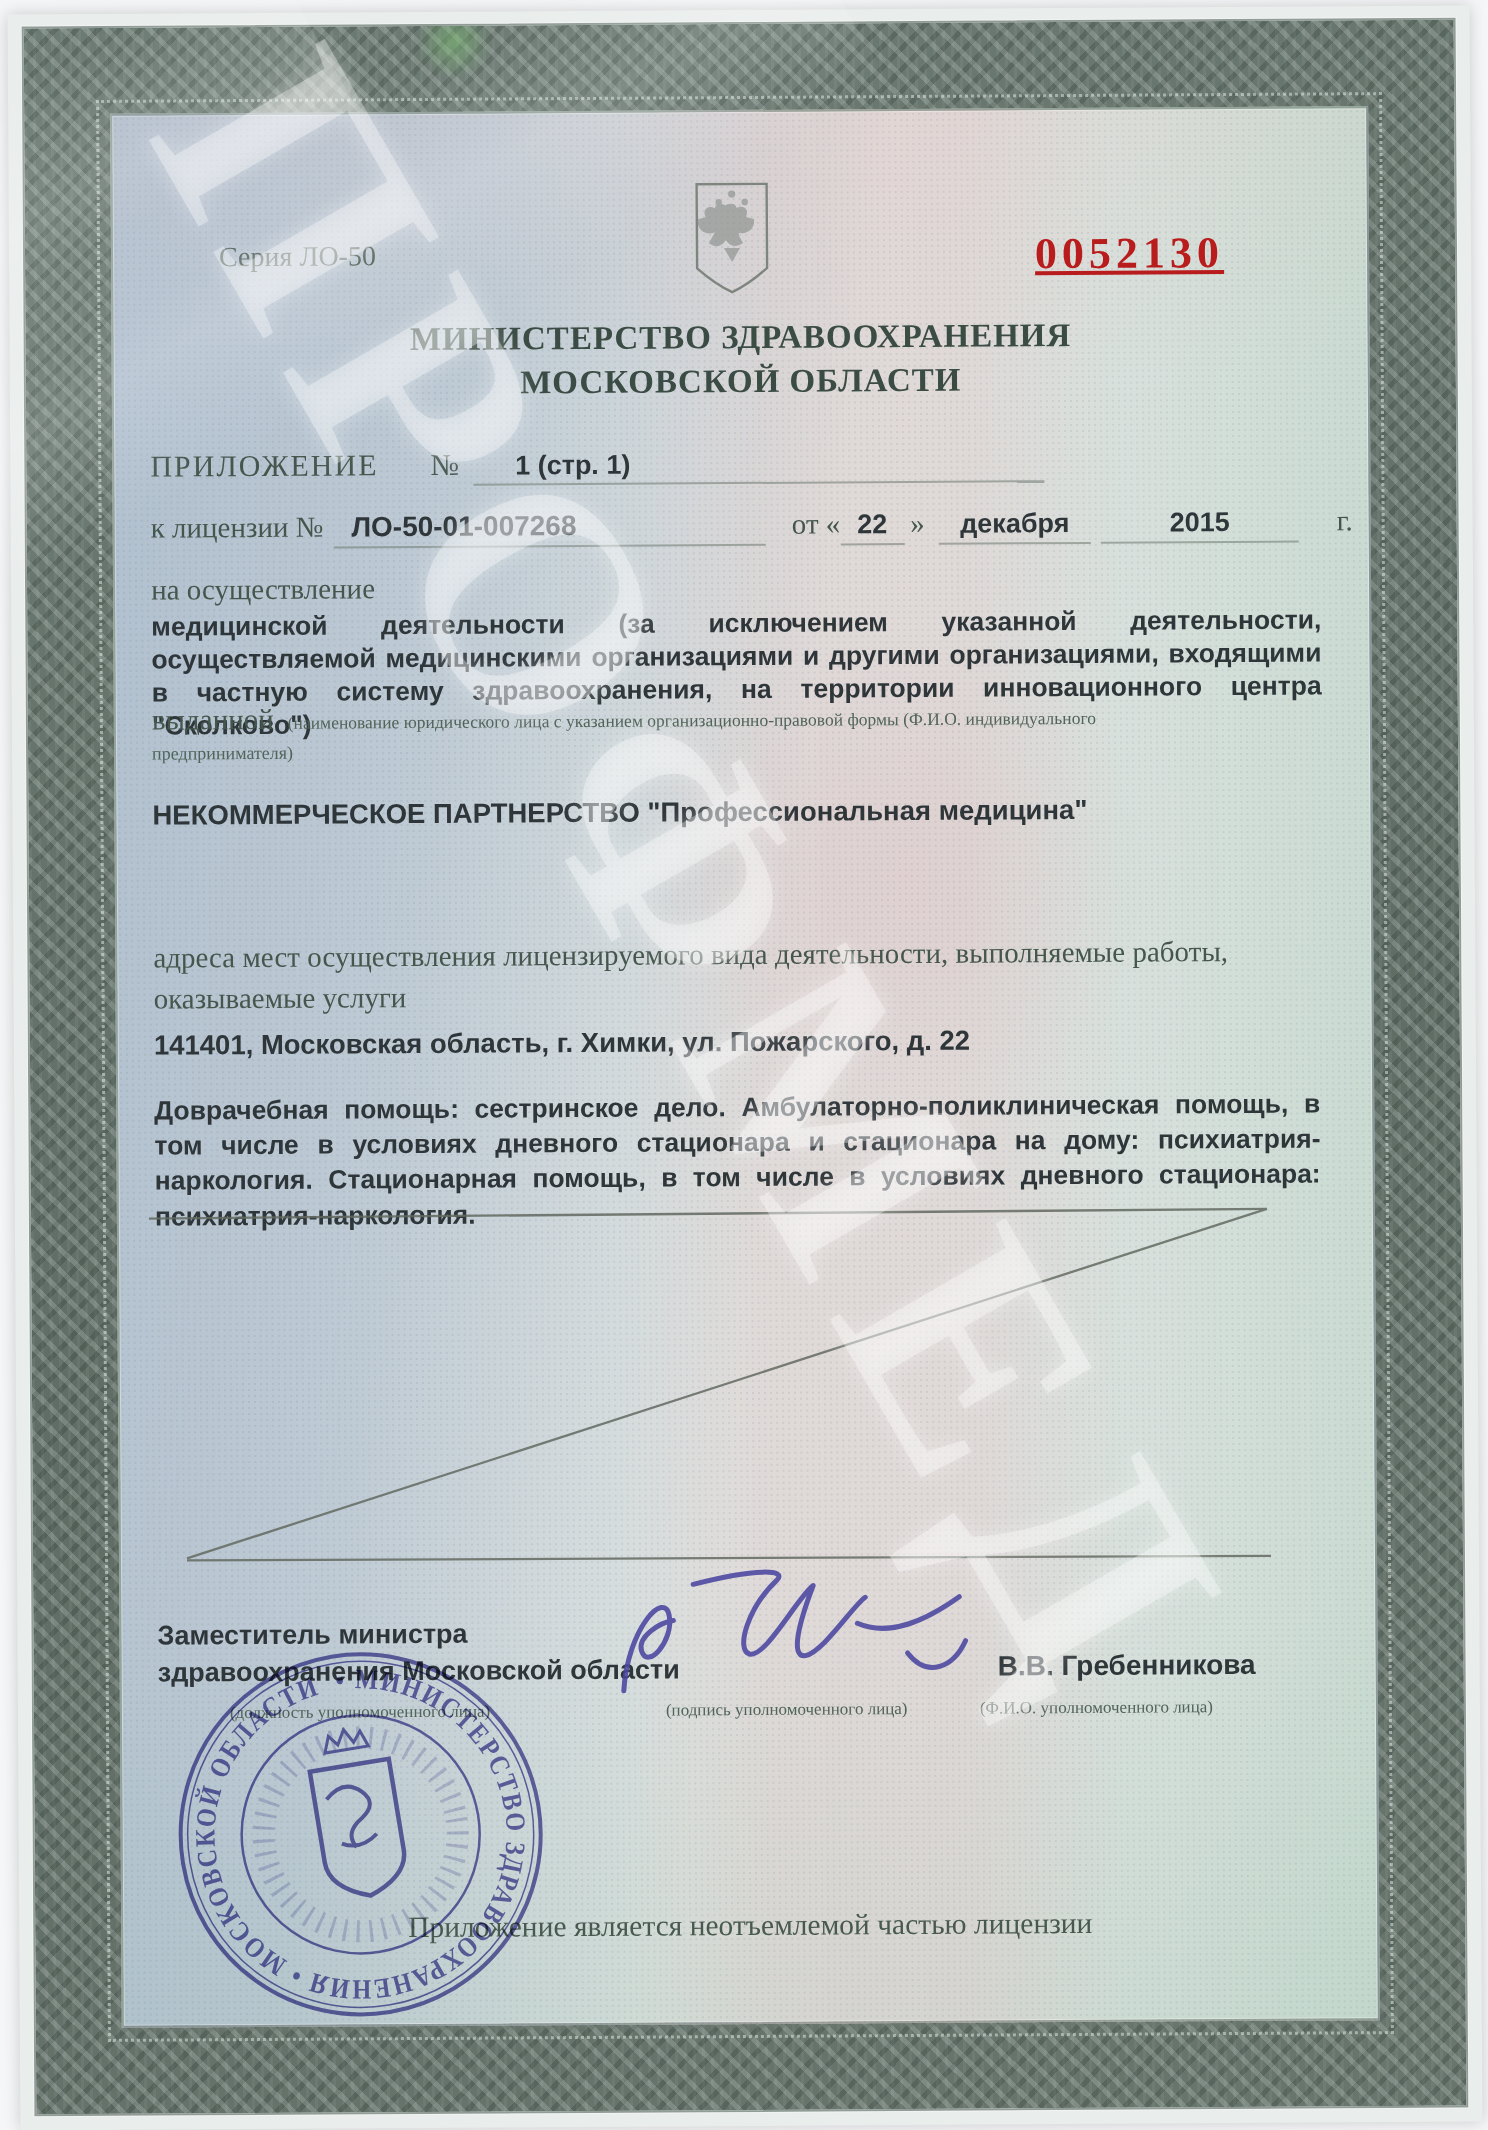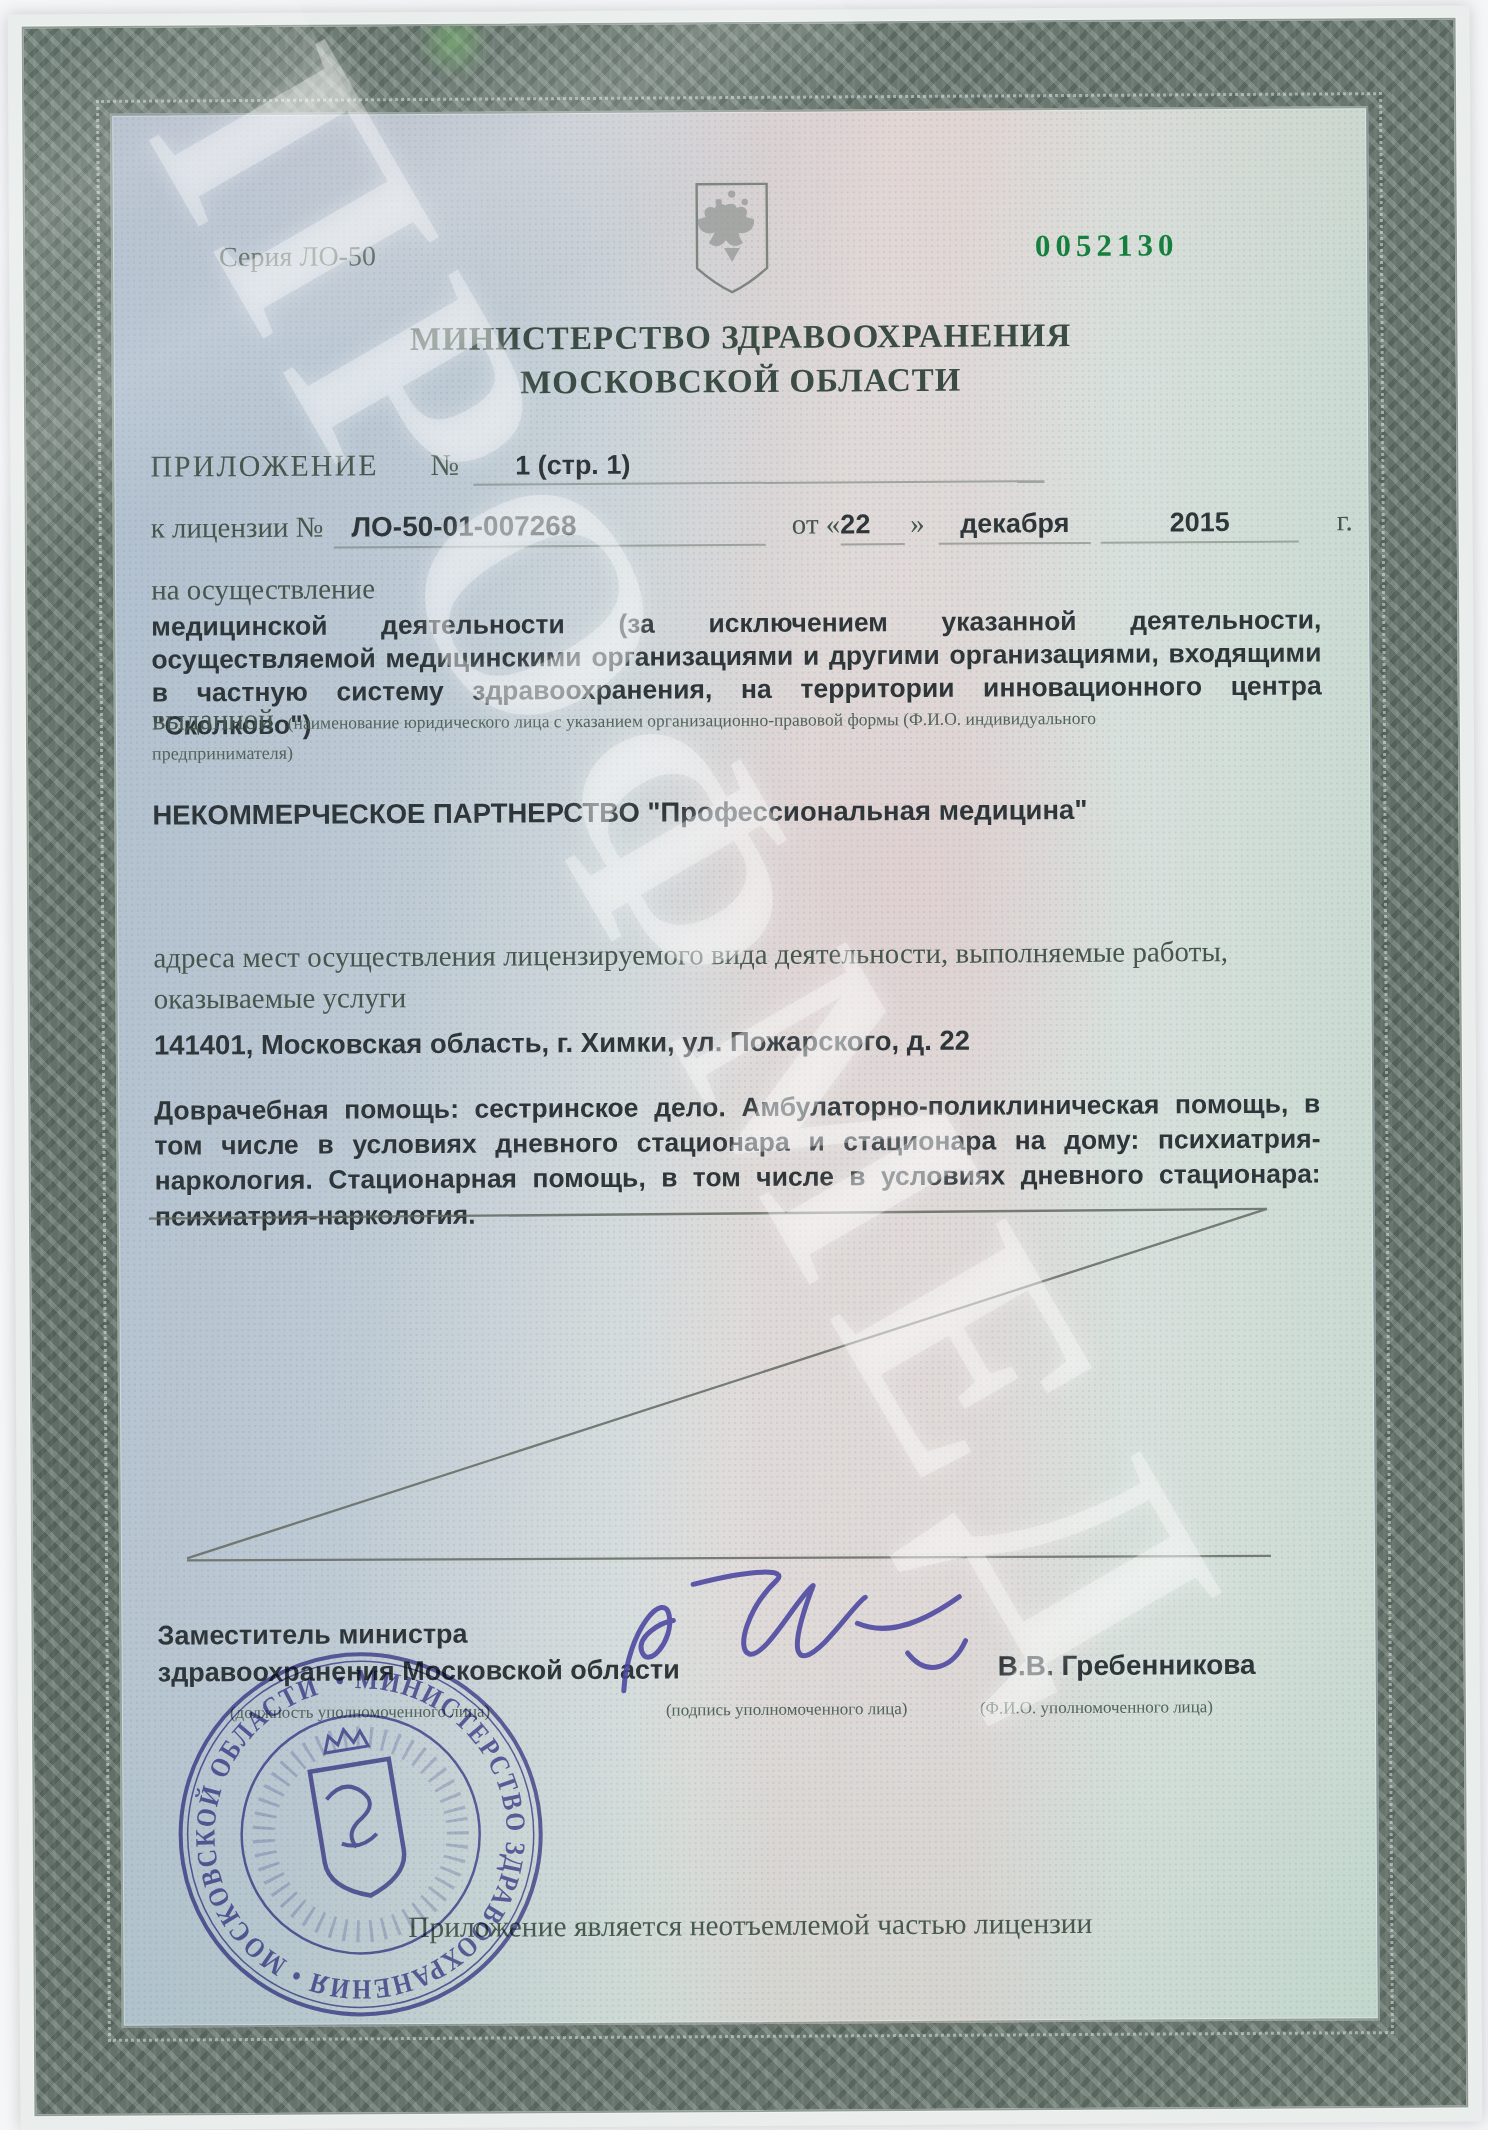--- a/index.html
+++ b/index.html
@@ -39,36 +39,36 @@
     box-shadow:inset 0 0 0 1px rgba(255,255,255,.35), 0 0 0 4px rgba(110,125,115,.25);}
 
   
   .t-serif{font-family:"Liberation Serif", serif;color:#45564d;}
   .t-sans{font-family:"Liberation Sans", sans-serif;font-weight:700;color:#2f363a;}
   .caption{font-family:"Liberation Serif", serif;font-size:17px;color:#51645a;}
   .fill{border-bottom:2px solid rgba(110,120,112,.55);}
   .row{display:flex;align-items:baseline;z-index:3;}
 
   .series{left:210px;top:228px;font-size:28px;z-index:3;}
-  .number{left:1026px;top:220px;font-size:31px;font-weight:700;letter-spacing:5px;
-          color:#15803d;font-family:"Liberation Serif", serif;z-index:3;}
+  .number{left:1026px;top:220px;font-size:44px;font-weight:700;letter-spacing:5px;
+          color:#b91c1c;font-family:"Liberation Serif", serif;z-index:3;text-decoration:underline;}
   .emblem{left:682px;top:170px;z-index:3;}
   .title{left:0;right:0;top:306px;text-align:center;font-size:33px;font-weight:700;
          letter-spacing:1px;color:#3b4c44;line-height:1.32;z-index:3;}
 
   .appendix-row{left:140px;right:428px;top:436px;}
   .appendix-label{font-size:30px;letter-spacing:2px;}
   .appendix-no{font-size:30px;margin-left:52px;}
   .appendix-value{flex:1;margin-left:14px;padding:0 0 2px 42px;font-size:27px;}
 
   .license-row{left:140px;right:120px;top:498px;}
   .license-label{font-size:29px;}
   .license-value{flex:1;margin-left:10px;padding:0 0 3px 18px;font-size:28px;}
   .lic-from{font-size:29px;margin-left:26px;white-space:nowrap;}
-  .lic-day{width:64px;text-align:left;font-size:27px;padding-bottom:3px;}
+  .lic-day{width:64px;text-align:center;font-size:27px;padding-bottom:3px;}
   .lic-q{font-size:29px;margin:0 6px;}
   .lic-month{width:152px;text-align:center;font-size:27px;margin-left:8px;padding-bottom:3px;}
   .lic-year{width:198px;text-align:center;font-size:27px;margin-left:10px;padding-bottom:3px;}
   .lic-g{font-size:29px;margin-left:38px;}
 
   .intro{left:140px;top:560px;font-size:29px;z-index:3;}
   .activity{left:140px;right:152px;top:597px;font-size:26.5px;line-height:1.25;
             text-align:justify;z-index:3;}
   .issued{left:140px;right:140px;top:690px;z-index:3;}
   .issued-word{font-size:29px;text-align:right;}

